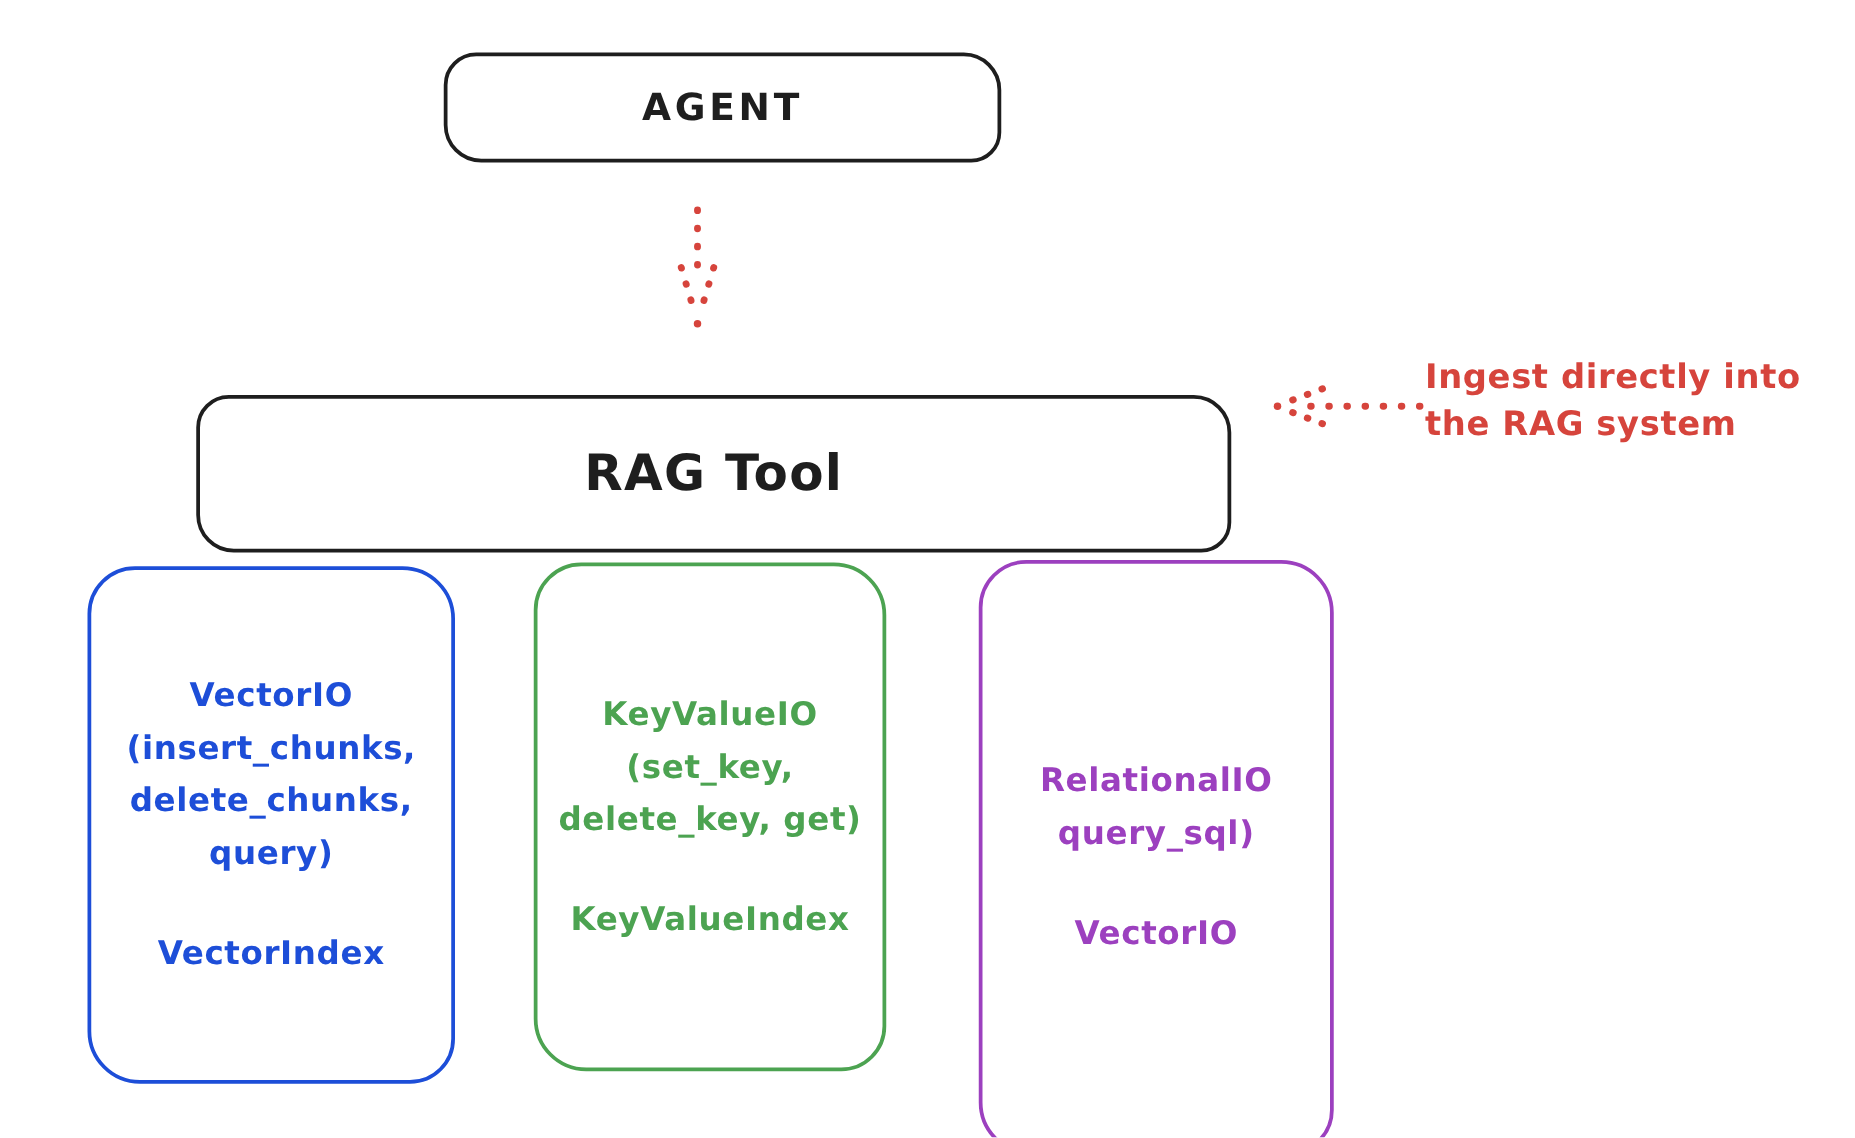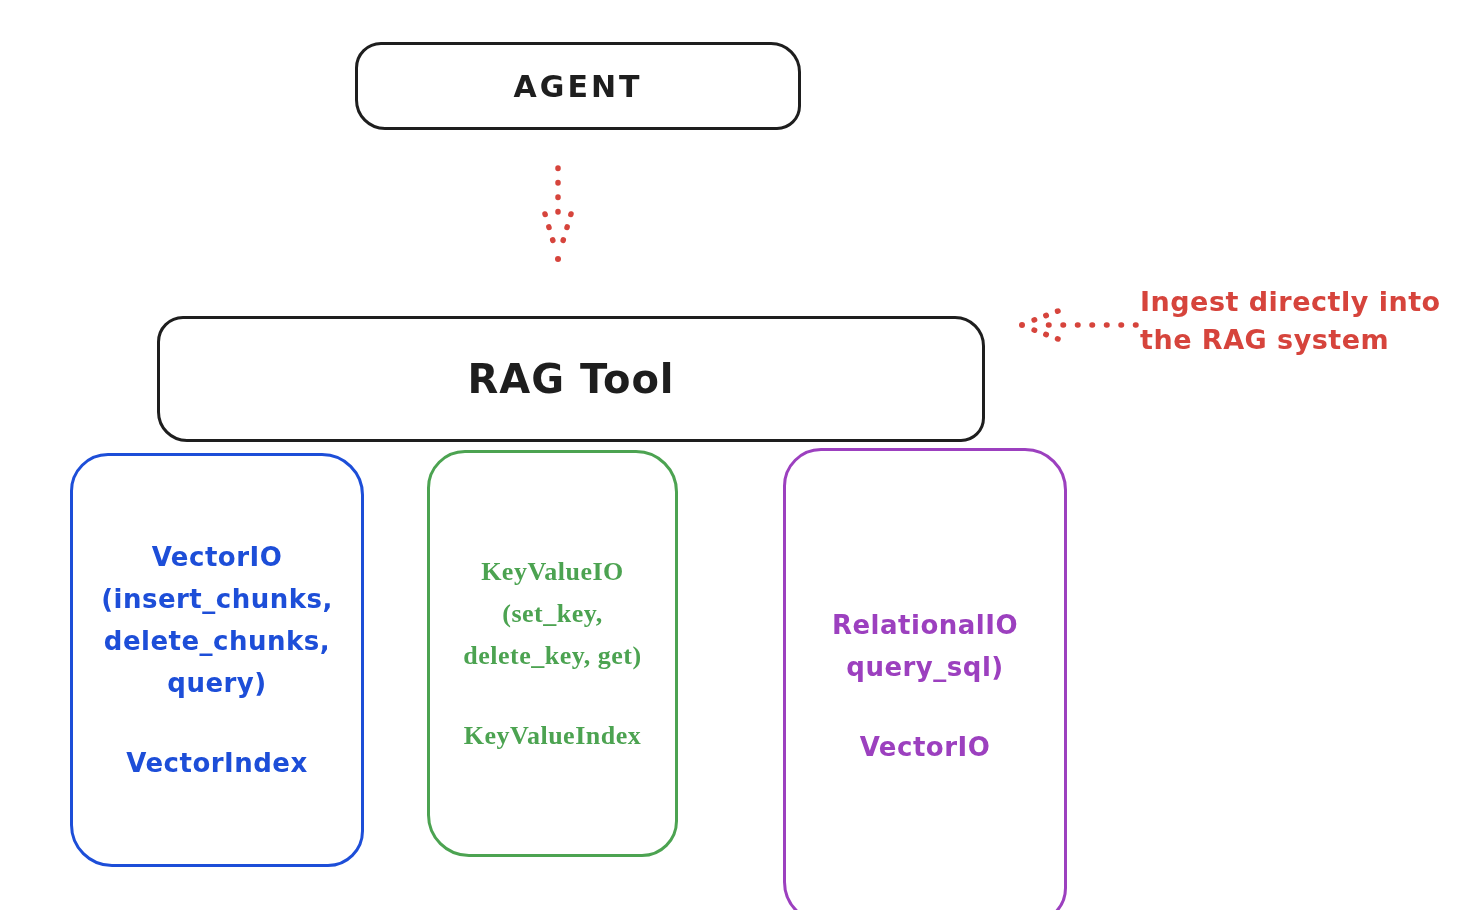--- a/index.html
+++ b/index.html
@@ -51,21 +51,21 @@
     flex-direction: column;
     font-size: 26px;
     font-weight: 600;
     line-height: 42px;
     letter-spacing: 0.5px;
   }
   .io-box .index-label {
     margin-top: 38px;
   }
   .vector-box     { left: 70px;  top: 453px; width: 294px; height: 414px; }
-  .keyvalue-box   { left: 427px; top: 450px; width: 251px; height: 407px; font-family: Liberation Serif, serif; }
+  .keyvalue-box   { left: 427px; top: 450px; width: 282px; height: 407px; }
   .relational-box { left: 783px; top: 448px; width: 284px; height: 476px; }
 
   
   .annotation {
     position: absolute;
     left: 1140px; top: 283px;
     width: 336px;
     text-align: left;
     font-size: 27px;
     font-weight: 700;

